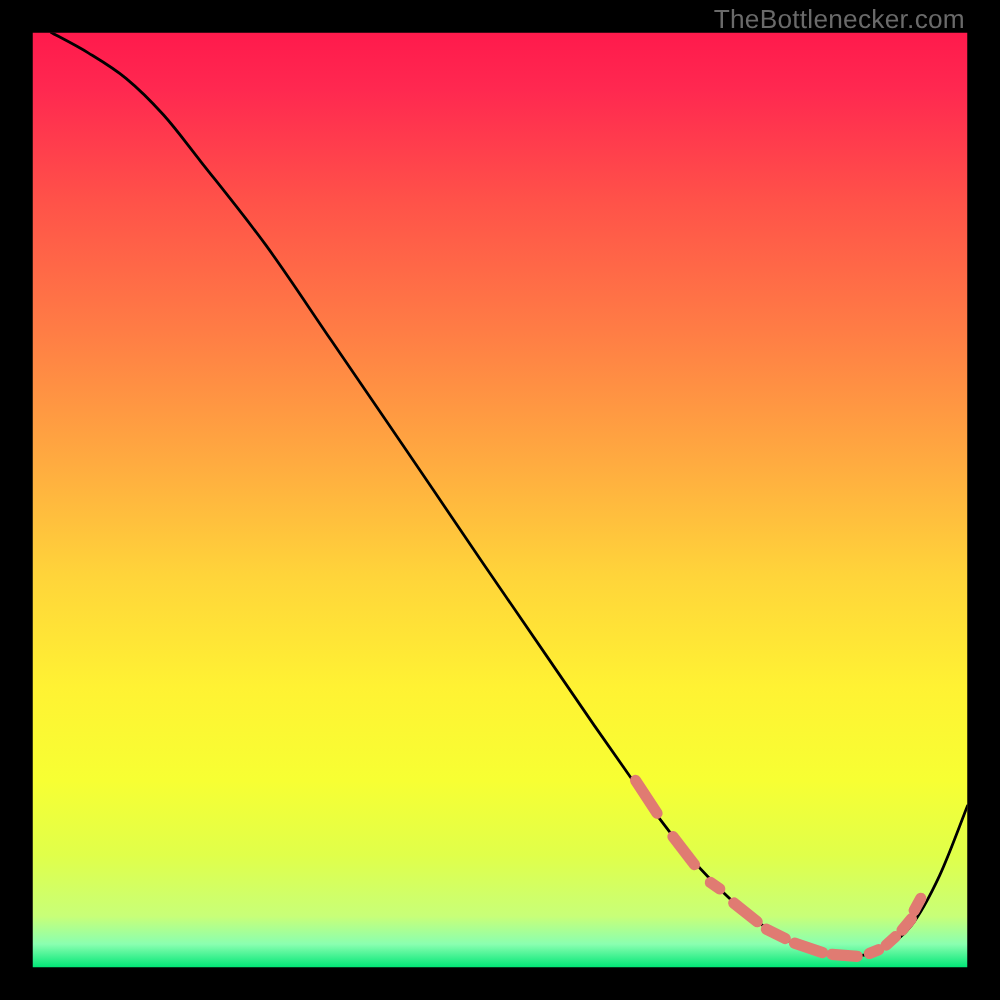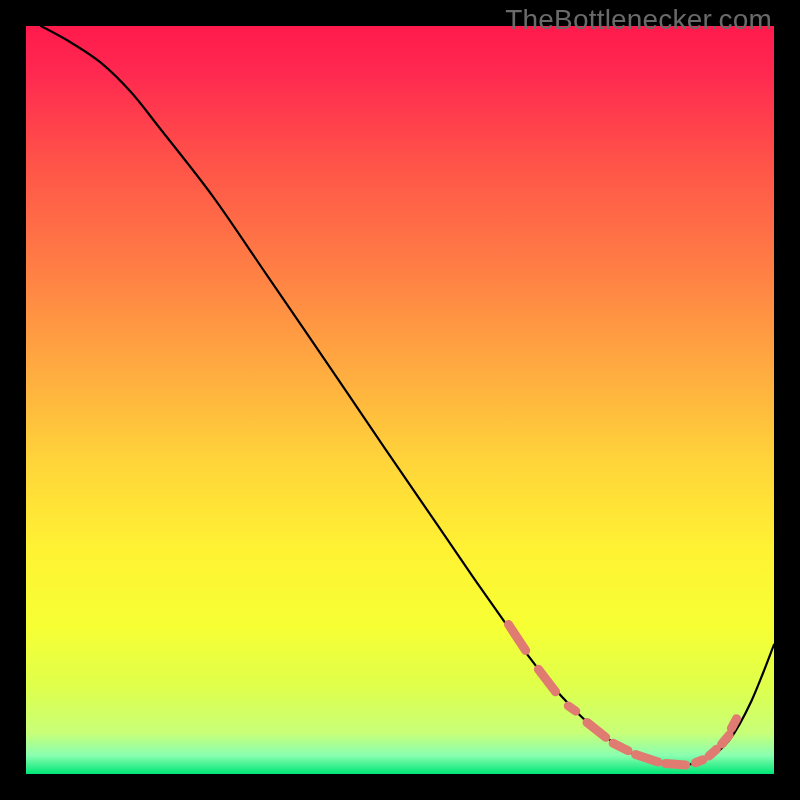--- a/index.html
+++ b/index.html
@@ -23,21 +23,21 @@
     left: 0;
     top: 0;
     width: 748px;
     height: 748px;
   }
   .watermark {
     position: absolute;
     top: 4px;
     right: 28px;
     font-family: Arial, Helvetica, sans-serif;
-    font-size: 28px;
+    font-size: 21px;
     font-weight: 500;
     color: #6a6a6a;
     letter-spacing: 0.2px;
   }
 </style>
 </head>
 <body>
 
 <div class="frame">
   <svg class="plot" viewBox="0 0 748 748" preserveAspectRatio="none">

